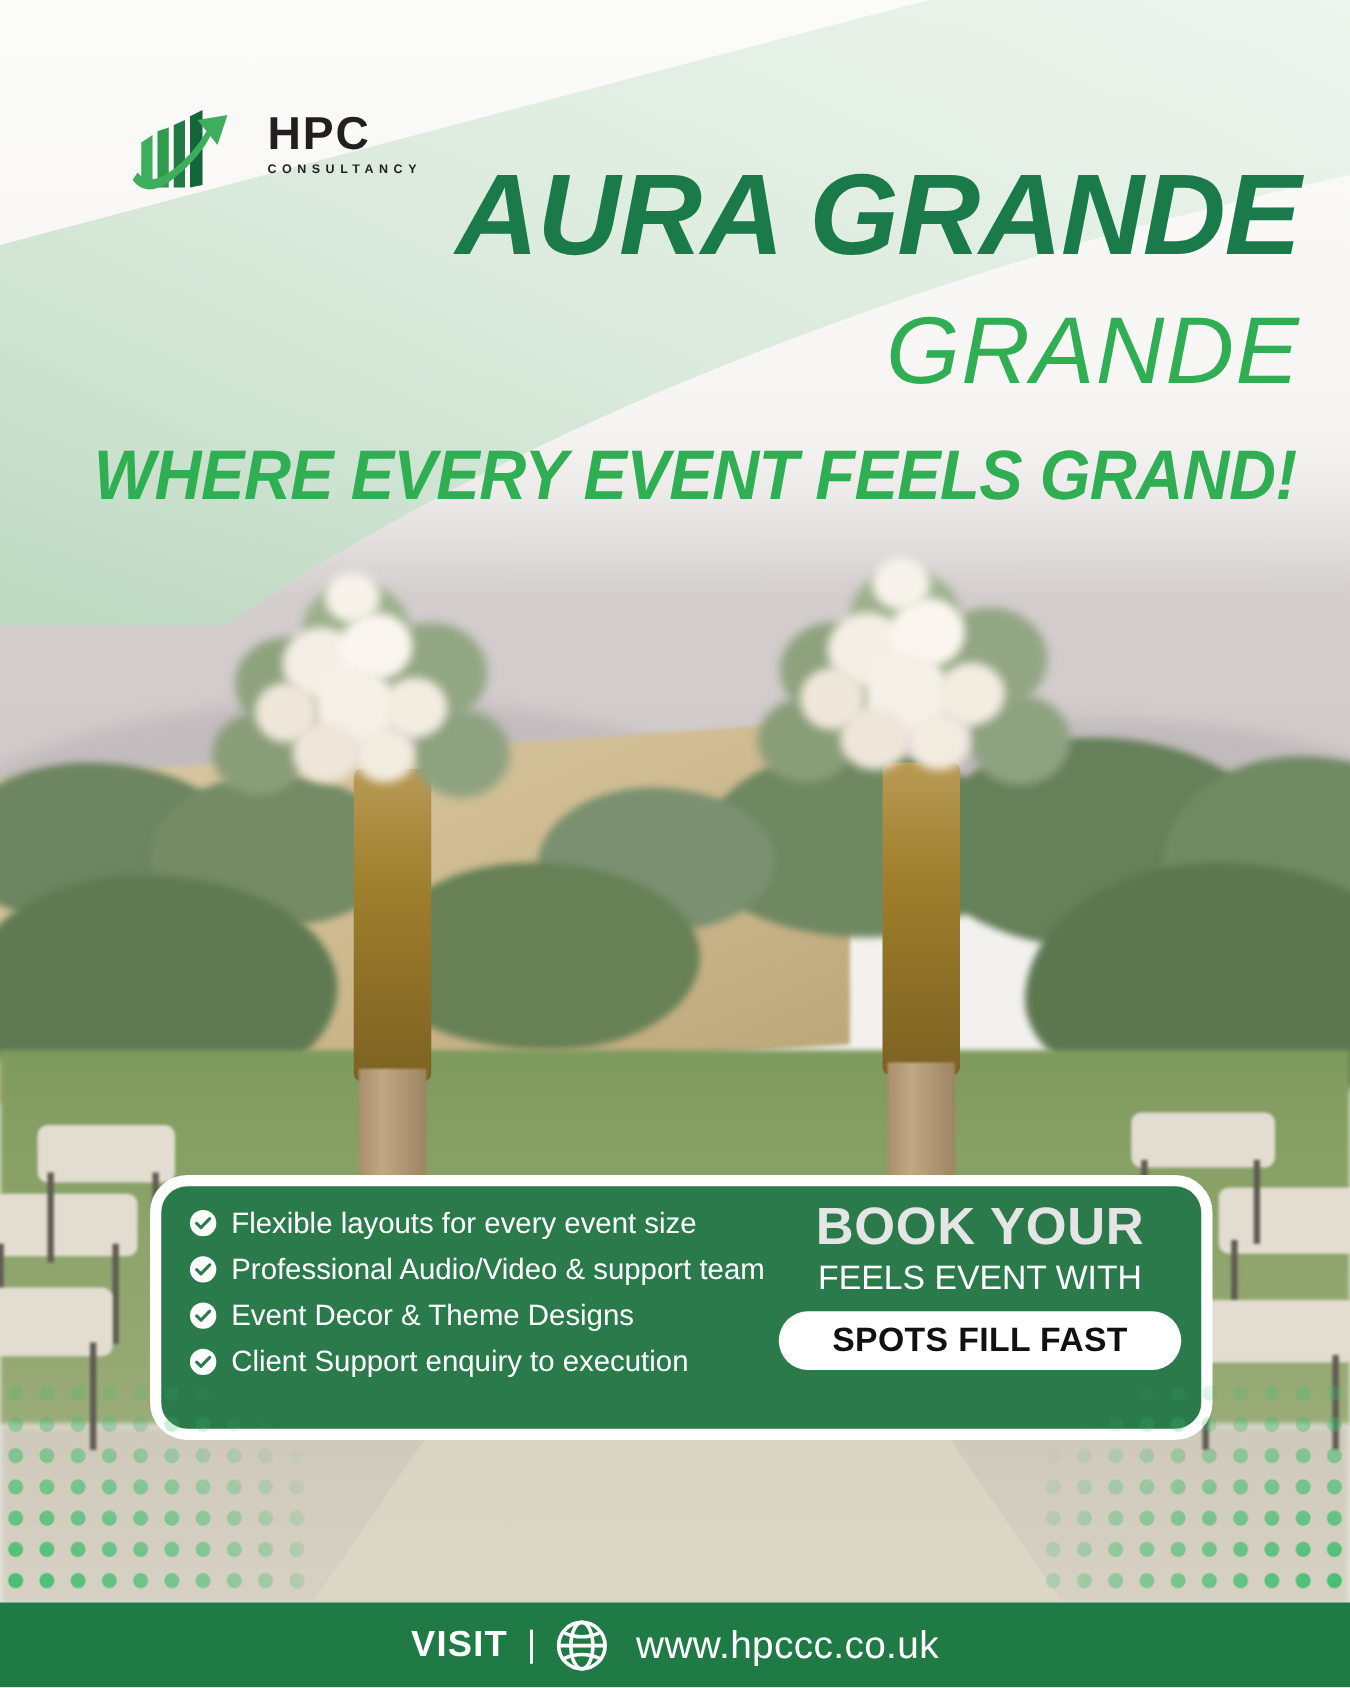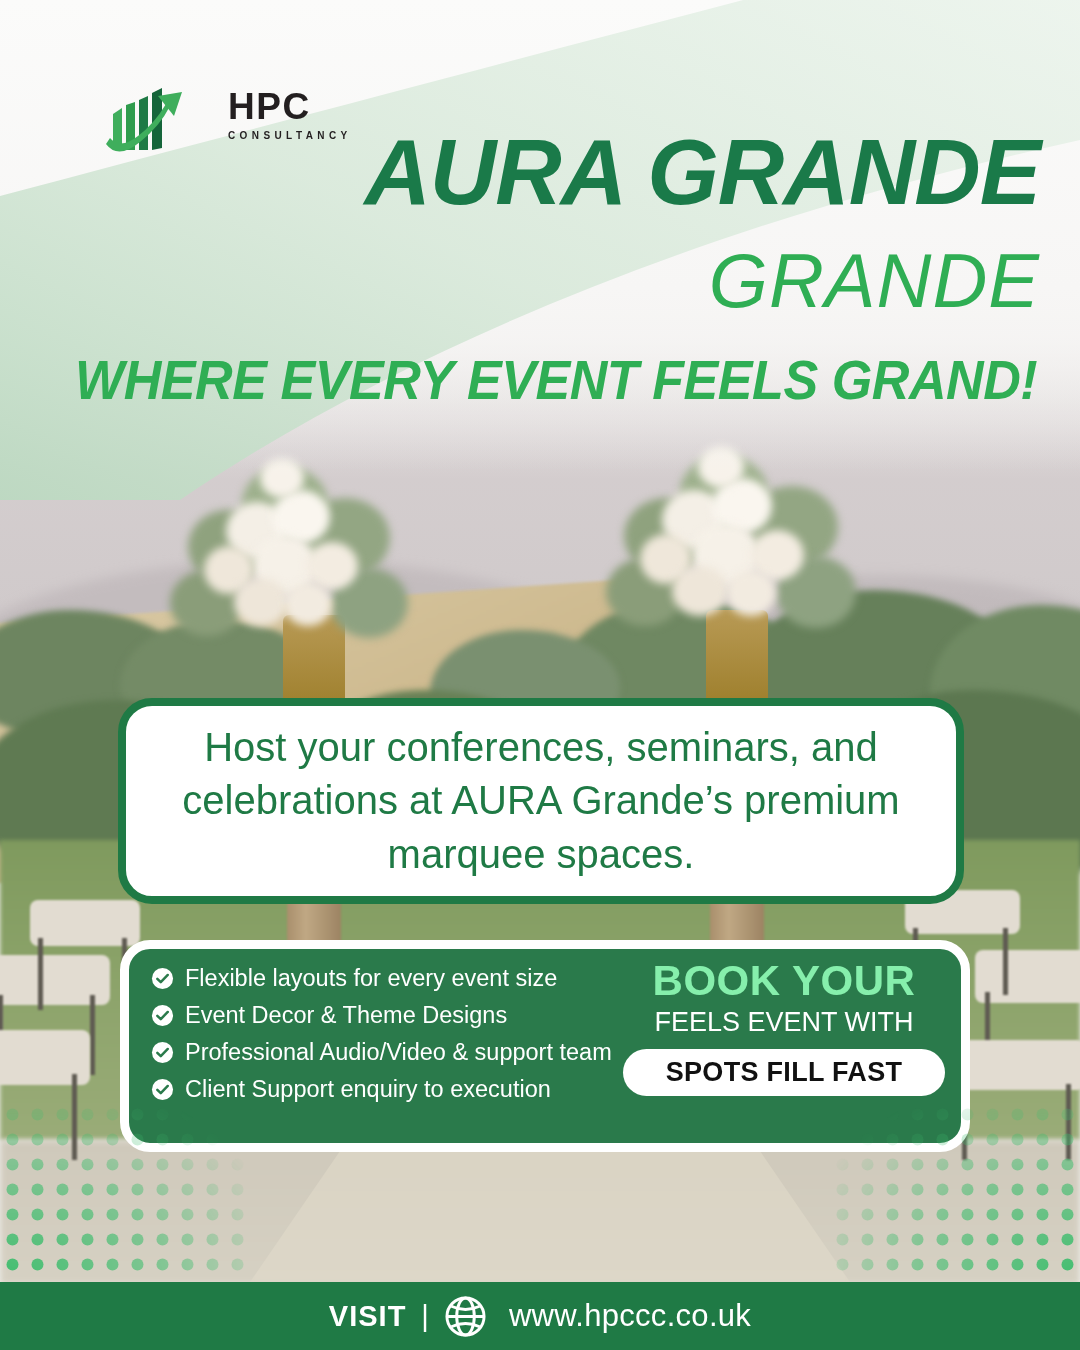--- a/index.html
+++ b/index.html
@@ -48,21 +48,21 @@
        background:linear-gradient(180deg,#f4f3f1 0%,#f4f3f1 52%,rgba(244,243,241,.85) 72%,rgba(244,243,241,.35) 88%,rgba(244,243,241,0) 100%);}
 
   
   .header{position:absolute;left:0;top:0;width:1080px;height:480px;}
   .header-bg{position:absolute;left:0;top:0;width:1080px;height:480px;
        background:linear-gradient(180deg,#fbfbfa 0%,#f7f6f5 60%,rgba(247,246,245,0) 100%);}
   .swoosh{position:absolute;left:0;top:0;width:1080px;height:500px;}
 
   .logo{position:absolute;left:96px;top:76px;width:210px;height:86px;}
   .logo-mark{position:absolute;left:0;top:0;width:110px;height:82px;}
-  .logo-text{position:absolute;left:132px;top:12px;}
+  .logo-text{position:absolute;left:118px;top:12px;}
   .logo-hpc{font-family:"Liberation Sans", sans-serif;font-weight:700;font-size:37px;
        letter-spacing:1.5px;color:#231f20;line-height:1;}
   .logo-sub{font-family:"Liberation Sans", sans-serif;font-weight:700;font-size:10px;
        letter-spacing:4.4px;color:#231f20;margin-top:5px;}
 
   .title1{position:absolute;left:330px;top:128px;width:710px;text-align:right;
        font-weight:700;font-style:italic;font-size:92px;line-height:.96;
        letter-spacing:-1px;color:#1a7a49;white-space:nowrap;}
   .title2{position:absolute;left:330px;top:243px;width:710px;text-align:right;
        font-weight:400;font-style:italic;font-size:76px;line-height:1;
@@ -82,21 +82,21 @@
   
   .feat-card{position:absolute;left:120px;top:940px;width:850px;height:212px;
        background:#2a7a4b;border:9px solid #ffffff;border-radius:30px;
        box-sizing:border-box;display:flex;}
   .feat-list{width:505px;padding:14px 0 0 22px;box-sizing:border-box;}
   .feat-item{display:flex;align-items:center;margin-bottom:6px;}
   .check{flex:0 0 auto;width:23px;height:23px;margin-right:11px;}
   .feat-label{font-size:23.5px;color:#ffffff;line-height:1.32;white-space:nowrap;}
 
   .cta{flex:1;padding:10px 16px 0 0;box-sizing:border-box;text-align:center;}
-  .cta-1{font-size:42px;font-weight:700;color:#86efac;letter-spacing:.5px;line-height:1.05;}
+  .cta-1{font-size:42px;font-weight:700;color:#e5e5e5;letter-spacing:.5px;line-height:1.05;}
   .cta-2{font-size:27px;font-weight:400;color:#ffffff;line-height:1.25;margin-top:3px;}
   .cta-3{font-size:27px;font-weight:400;color:#ffffff;line-height:1.2;}
   .cta-pill{margin:9px auto 0;width:322px;height:47px;background:#ffffff;border-radius:26px;
        display:flex;align-items:center;justify-content:center;}
   .cta-pill span{font-size:27px;font-weight:700;color:#111111;letter-spacing:.3px;}
 
   
   .dots{position:absolute;bottom:68px;width:250px;height:180px;}
 
   
@@ -232,46 +232,43 @@
         <div class="logo-hpc">HPC</div>
         <div class="logo-sub">CONSULTANCY</div>
       </div>
     </div>
 
     <div class="title1">AURA GRANDE</div>
     <div class="title2">GRANDE</div>
     <div class="tagline">WHERE EVERY EVENT FEELS GRAND!</div>
   </div>
 
-  <div class="desc-card">
-    <div class="desc-text">Host your conferences, seminars, and celebrations at AURA Grande’s premium marquee spaces.</div>
-  </div>
 
   <div class="feat-card">
     <div class="feat-list">
       <div class="feat-item">
         <svg class="check" viewBox="0 0 24 24">
           <circle cx="12" cy="12" r="11" fill="#ffffff"></circle>
           <path d="M6.6 12.3 L10.2 15.8 L17.5 8.3" stroke="#2a7a4b" stroke-width="2.6" fill="none" stroke-linecap="round" stroke-linejoin="round"></path>
         </svg>
         <span class="feat-label">Flexible layouts for every event size</span>
       </div>
       <div class="feat-item">
         <svg class="check" viewBox="0 0 24 24">
           <circle cx="12" cy="12" r="11" fill="#ffffff"></circle>
           <path d="M6.6 12.3 L10.2 15.8 L17.5 8.3" stroke="#2a7a4b" stroke-width="2.6" fill="none" stroke-linecap="round" stroke-linejoin="round"></path>
         </svg>
-        <span class="feat-label">Event Decor &amp; Theme Designs</span>
+        <span class="feat-label">Professional Audio/Video &amp; support team</span>
       </div>
       <div class="feat-item">
         <svg class="check" viewBox="0 0 24 24">
           <circle cx="12" cy="12" r="11" fill="#ffffff"></circle>
           <path d="M6.6 12.3 L10.2 15.8 L17.5 8.3" stroke="#2a7a4b" stroke-width="2.6" fill="none" stroke-linecap="round" stroke-linejoin="round"></path>
         </svg>
-        <span class="feat-label">Professional Audio/Video &amp; support team</span>
+        <span class="feat-label">Event Decor &amp; Theme Designs</span>
       </div>
       <div class="feat-item">
         <svg class="check" viewBox="0 0 24 24">
           <circle cx="12" cy="12" r="11" fill="#ffffff"></circle>
           <path d="M6.6 12.3 L10.2 15.8 L17.5 8.3" stroke="#2a7a4b" stroke-width="2.6" fill="none" stroke-linecap="round" stroke-linejoin="round"></path>
         </svg>
         <span class="feat-label">Client Support enquiry to execution</span>
       </div>
     </div>
 

